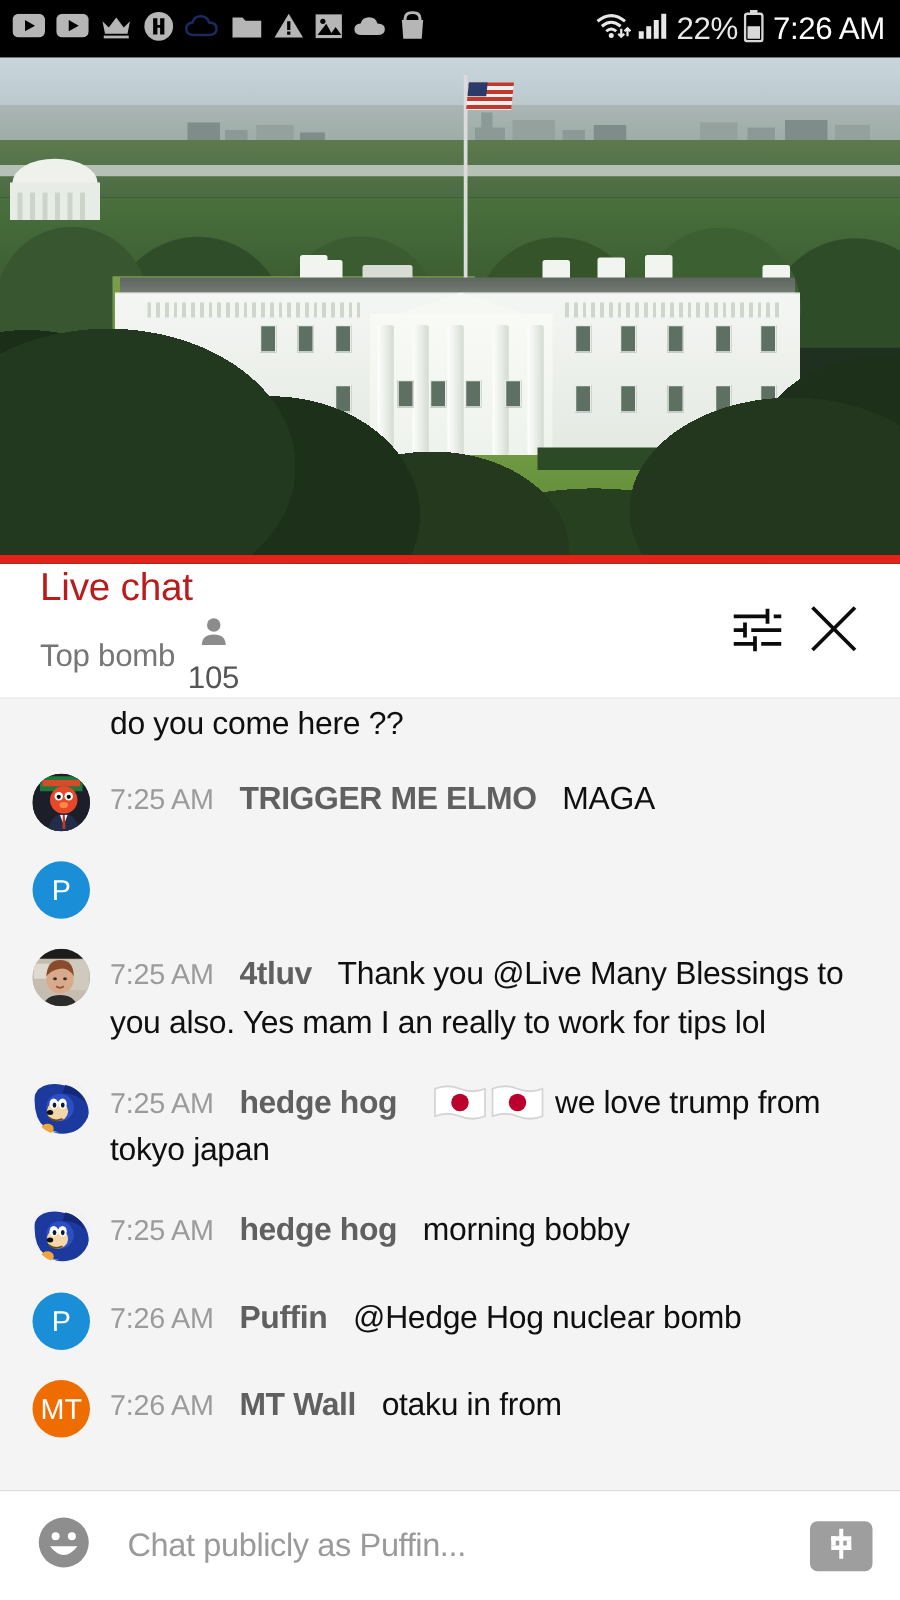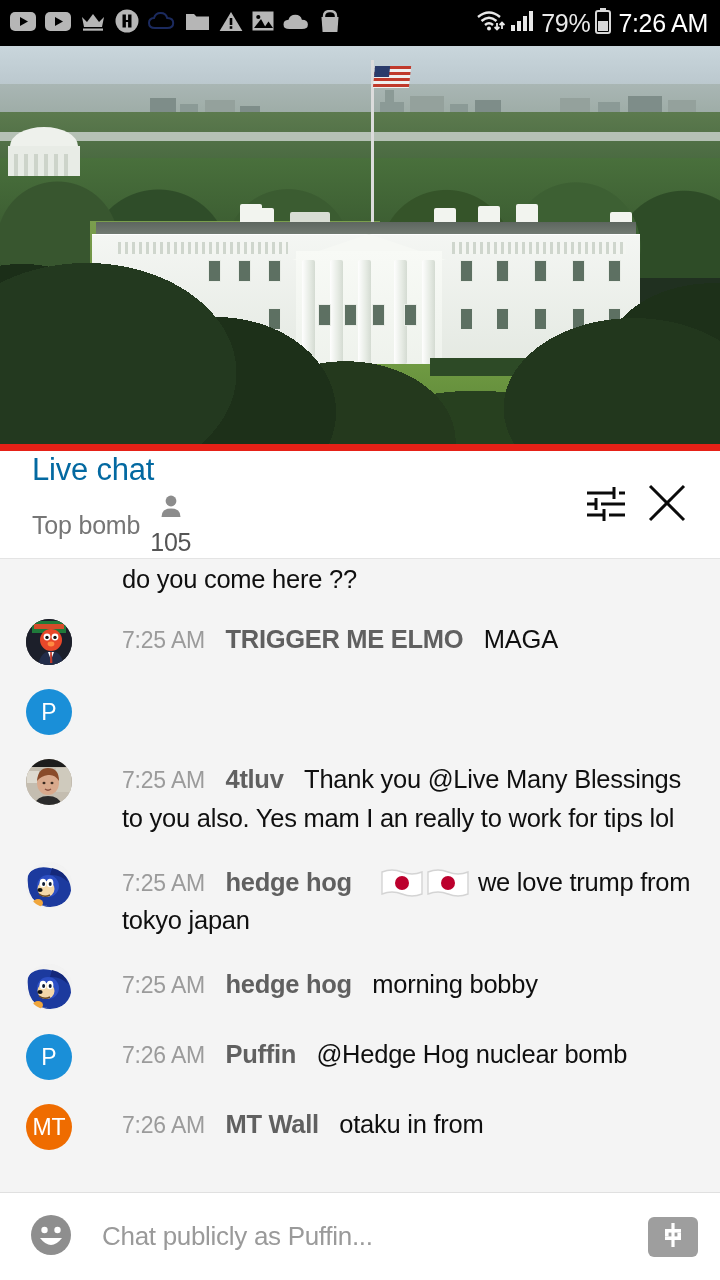--- a/index.html
+++ b/index.html
@@ -214,21 +214,21 @@
     height: 108px;
     background:#ffffff;
     display:flex;
     align-items:center;
     padding: 0 22px 0 32px;
     border-bottom: 1px solid #e4e4e4;
   }
   .chat-header-titles { flex:1 1 auto; }
   .chat-title {
     font-size: 31px;
-    color:#0369a1;
+    color:#b91c1c;
     line-height: 1.15;
     letter-spacing: -0.2px;
   }
   .chat-sub {
     display:flex; align-items:center; gap:10px;
     margin-top: 6px;
   }
   .chat-sub-mode {
     font-size:25px;
     color:#767676;
@@ -278,21 +278,20 @@
   }
   .avatar.spacer { background:transparent; }
   .msg-body {
     flex:1 1 auto;
     font-size: 25.5px;
     line-height: 1.52;
     color:#0f0f0f;
     letter-spacing: -0.25px;
     padding-top: 1px;
     word-wrap: break-word;
-    margin-left: 34px;
   }
   .ts {
     color:#9b9b9b;
     font-size: 23px;
     letter-spacing:-0.2px;
   }
   .author {
     color:#606060;
     font-weight:700;
     letter-spacing:-0.3px;
@@ -429,21 +428,21 @@
         </svg>
       </span>
       <span class="sicon">
         <svg width="26" height="22" viewBox="0 0 26 22">
           <rect x="1" y="15" width="4" height="6" fill="#e8e8e8"></rect>
           <rect x="7" y="11" width="4" height="10" fill="#e8e8e8"></rect>
           <rect x="13" y="6" width="4" height="15" fill="#e8e8e8"></rect>
           <rect x="19" y="1" width="4" height="20" fill="#e8e8e8"></rect>
         </svg>
       </span>
-      <span class="status-text">79%</span>
+      <span class="status-text">22%</span>
       <span class="sicon">
         <svg width="16" height="26" viewBox="0 0 16 26">
           <rect x="5" y="0" width="6" height="3" fill="#d8d8d8"></rect>
           <rect x="1" y="3" width="14" height="22" rx="2" fill="none" stroke="#d8d8d8" stroke-width="2"></rect>
           <rect x="3" y="13" width="10" height="10" fill="#d8d8d8"></rect>
         </svg>
       </span>
       <span class="status-clock">7:26 AM</span>
     </div>
   </div>

